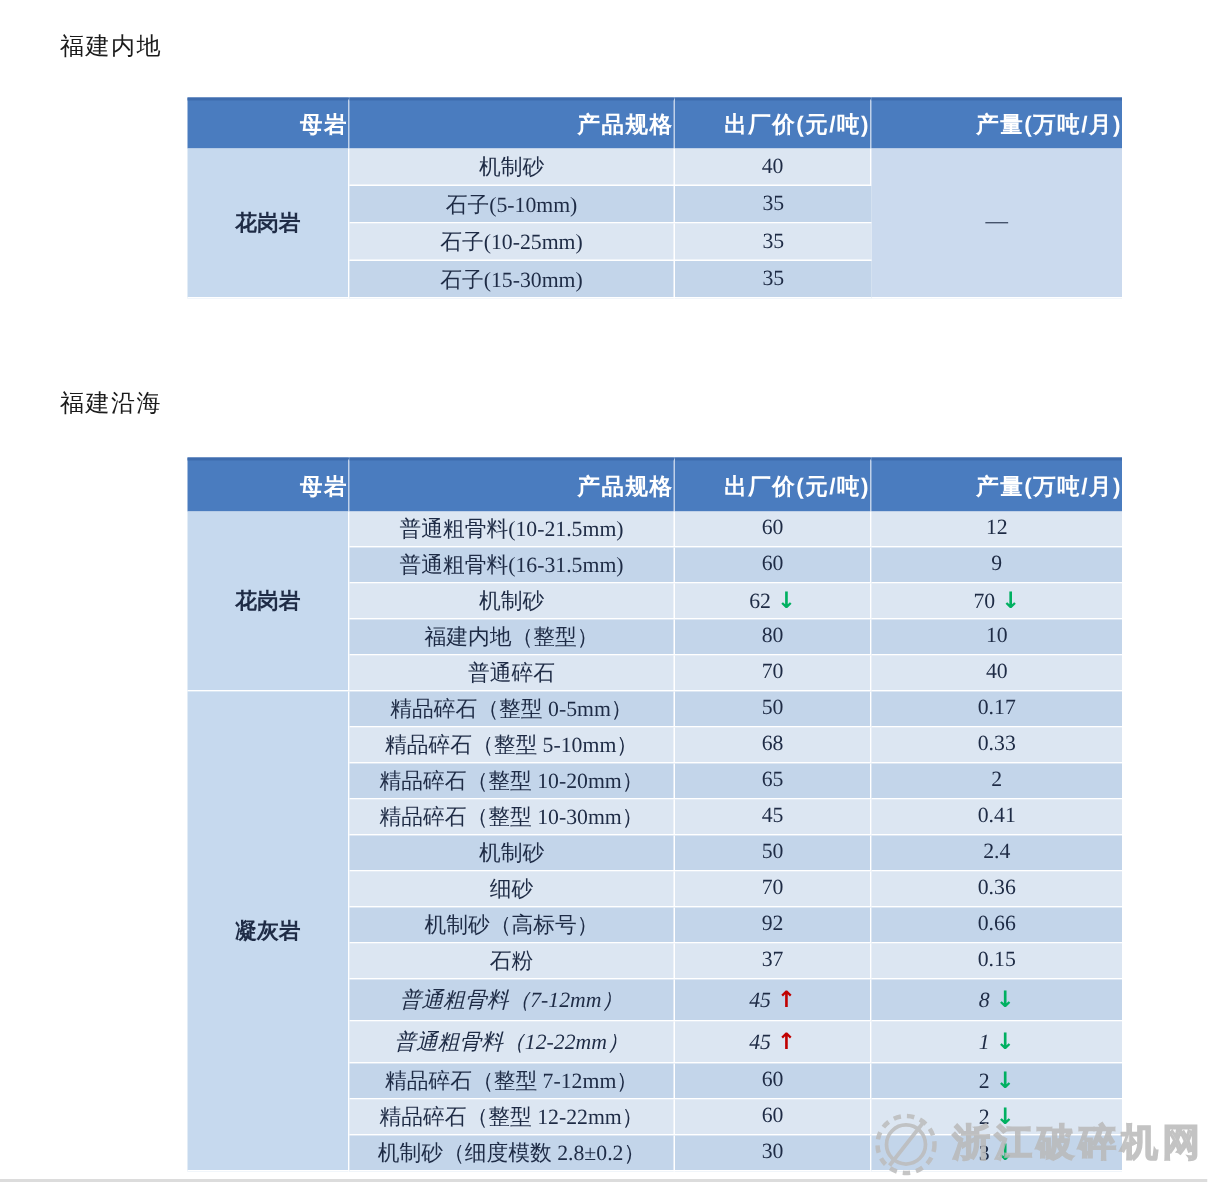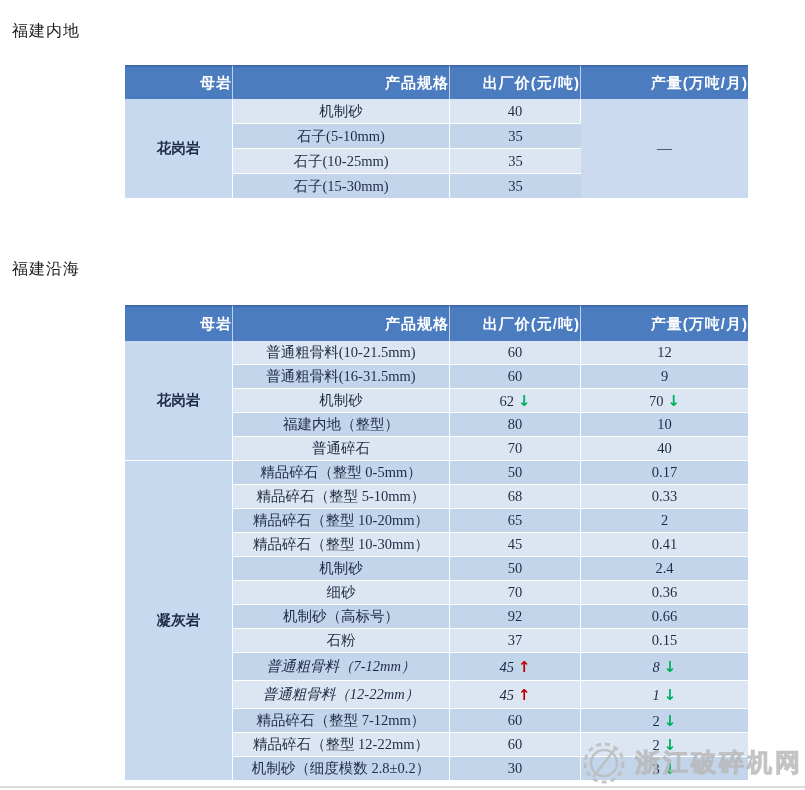--- a/index.html
+++ b/index.html
@@ -5,21 +5,21 @@
   * { box-sizing: border-box; }
   html, body { margin: 0; padding: 0; }
   body {
     width: 805px; height: 790px;
     background: #ffffff;
     position: relative;
     overflow: hidden;
     font-family: "Liberation Sans", sans-serif;
   }
   .sec-title {
-    position: absolute; left: 12px; margin: 0;
+    position: absolute; left: 40px; margin: 0;
     font-size: 16px; font-weight: 500; color: #1b1b1b;
     font-family: "Liberation Sans", sans-serif;
     letter-spacing: 1px;
   }
   #title-0 { top: 21px; }
   #title-1 { top: 259px; }
 
   table.price-table {
     position: absolute; left: 125px;
     width: 623px;

